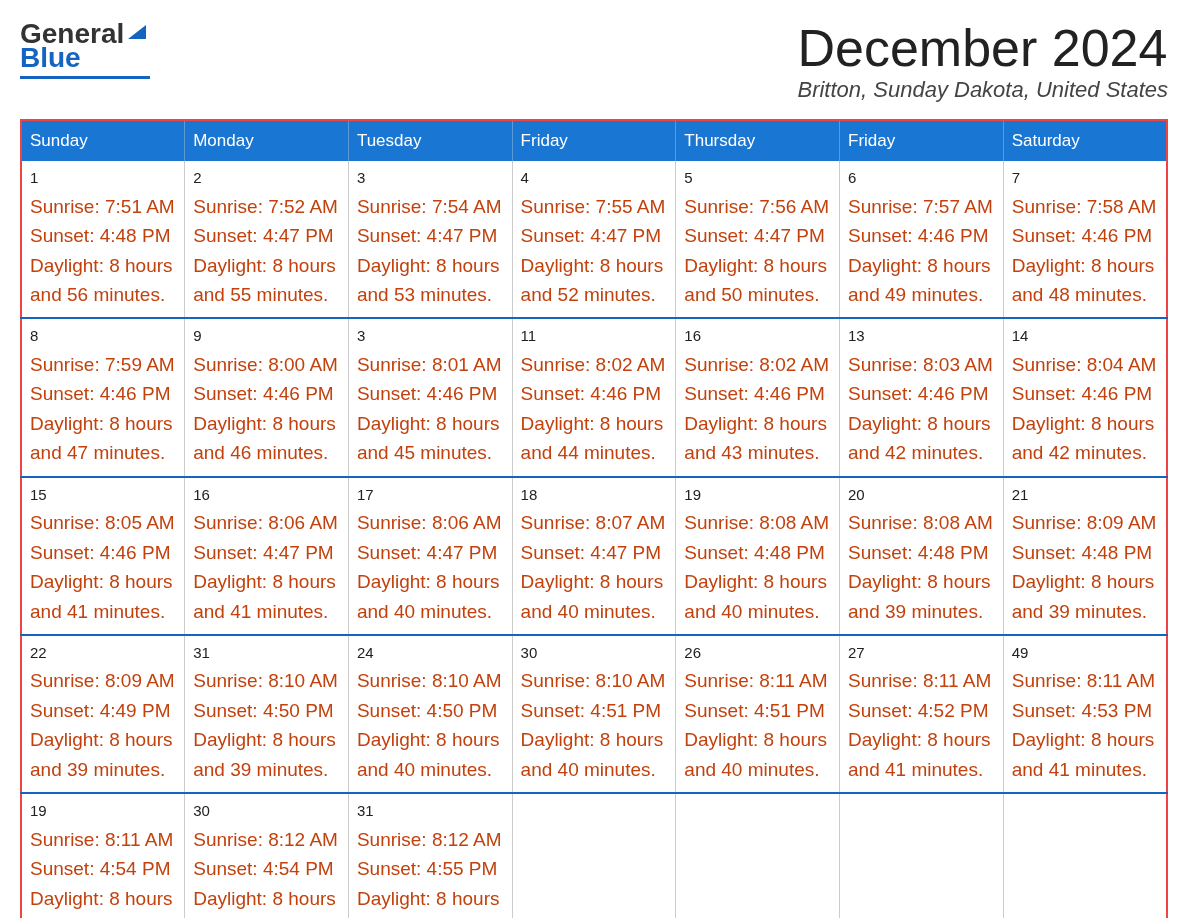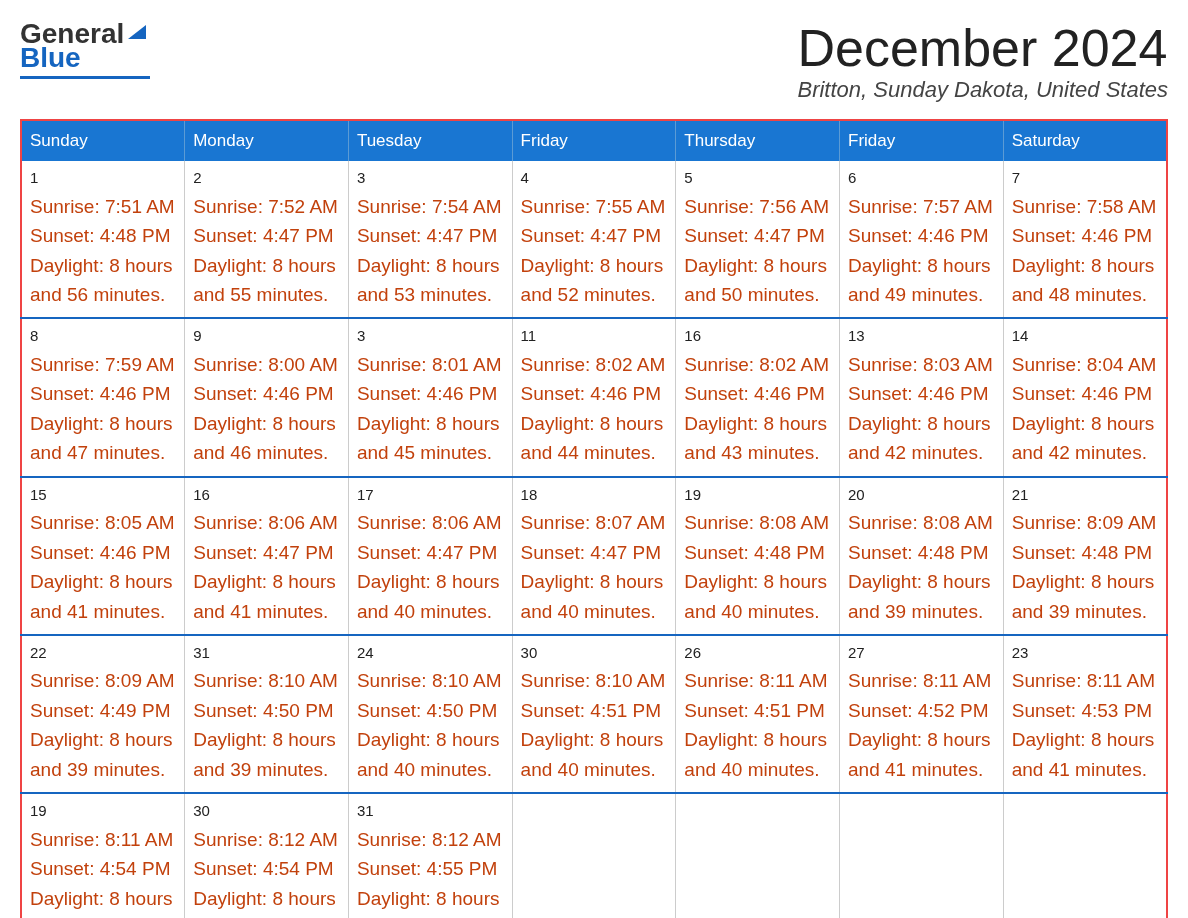--- a/index.html
+++ b/index.html
@@ -250,21 +250,21 @@
       </td>
         <td>
         <span class="day-number">26</span>
         <span class="day-info">Sunrise: 8:11 AM<br>Sunset: 4:51 PM<br>Daylight: 8 hours<br>and 40 minutes.</span>
       </td>
         <td>
         <span class="day-number">27</span>
         <span class="day-info">Sunrise: 8:11 AM<br>Sunset: 4:52 PM<br>Daylight: 8 hours<br>and 41 minutes.</span>
       </td>
         <td>
-        <span class="day-number">23</span>
+        <span class="day-number">49</span>
         <span class="day-info">Sunrise: 8:11 AM<br>Sunset: 4:53 PM<br>Daylight: 8 hours<br>and 41 minutes.</span>
       </td>
       </tr>
       <tr>
         <td>
         <span class="day-number">19</span>
         <span class="day-info">Sunrise: 8:11 AM<br>Sunset: 4:54 PM<br>Daylight: 8 hours<br>and 42 minutes.</span>
       </td>
         <td>
         <span class="day-number">30</span>

